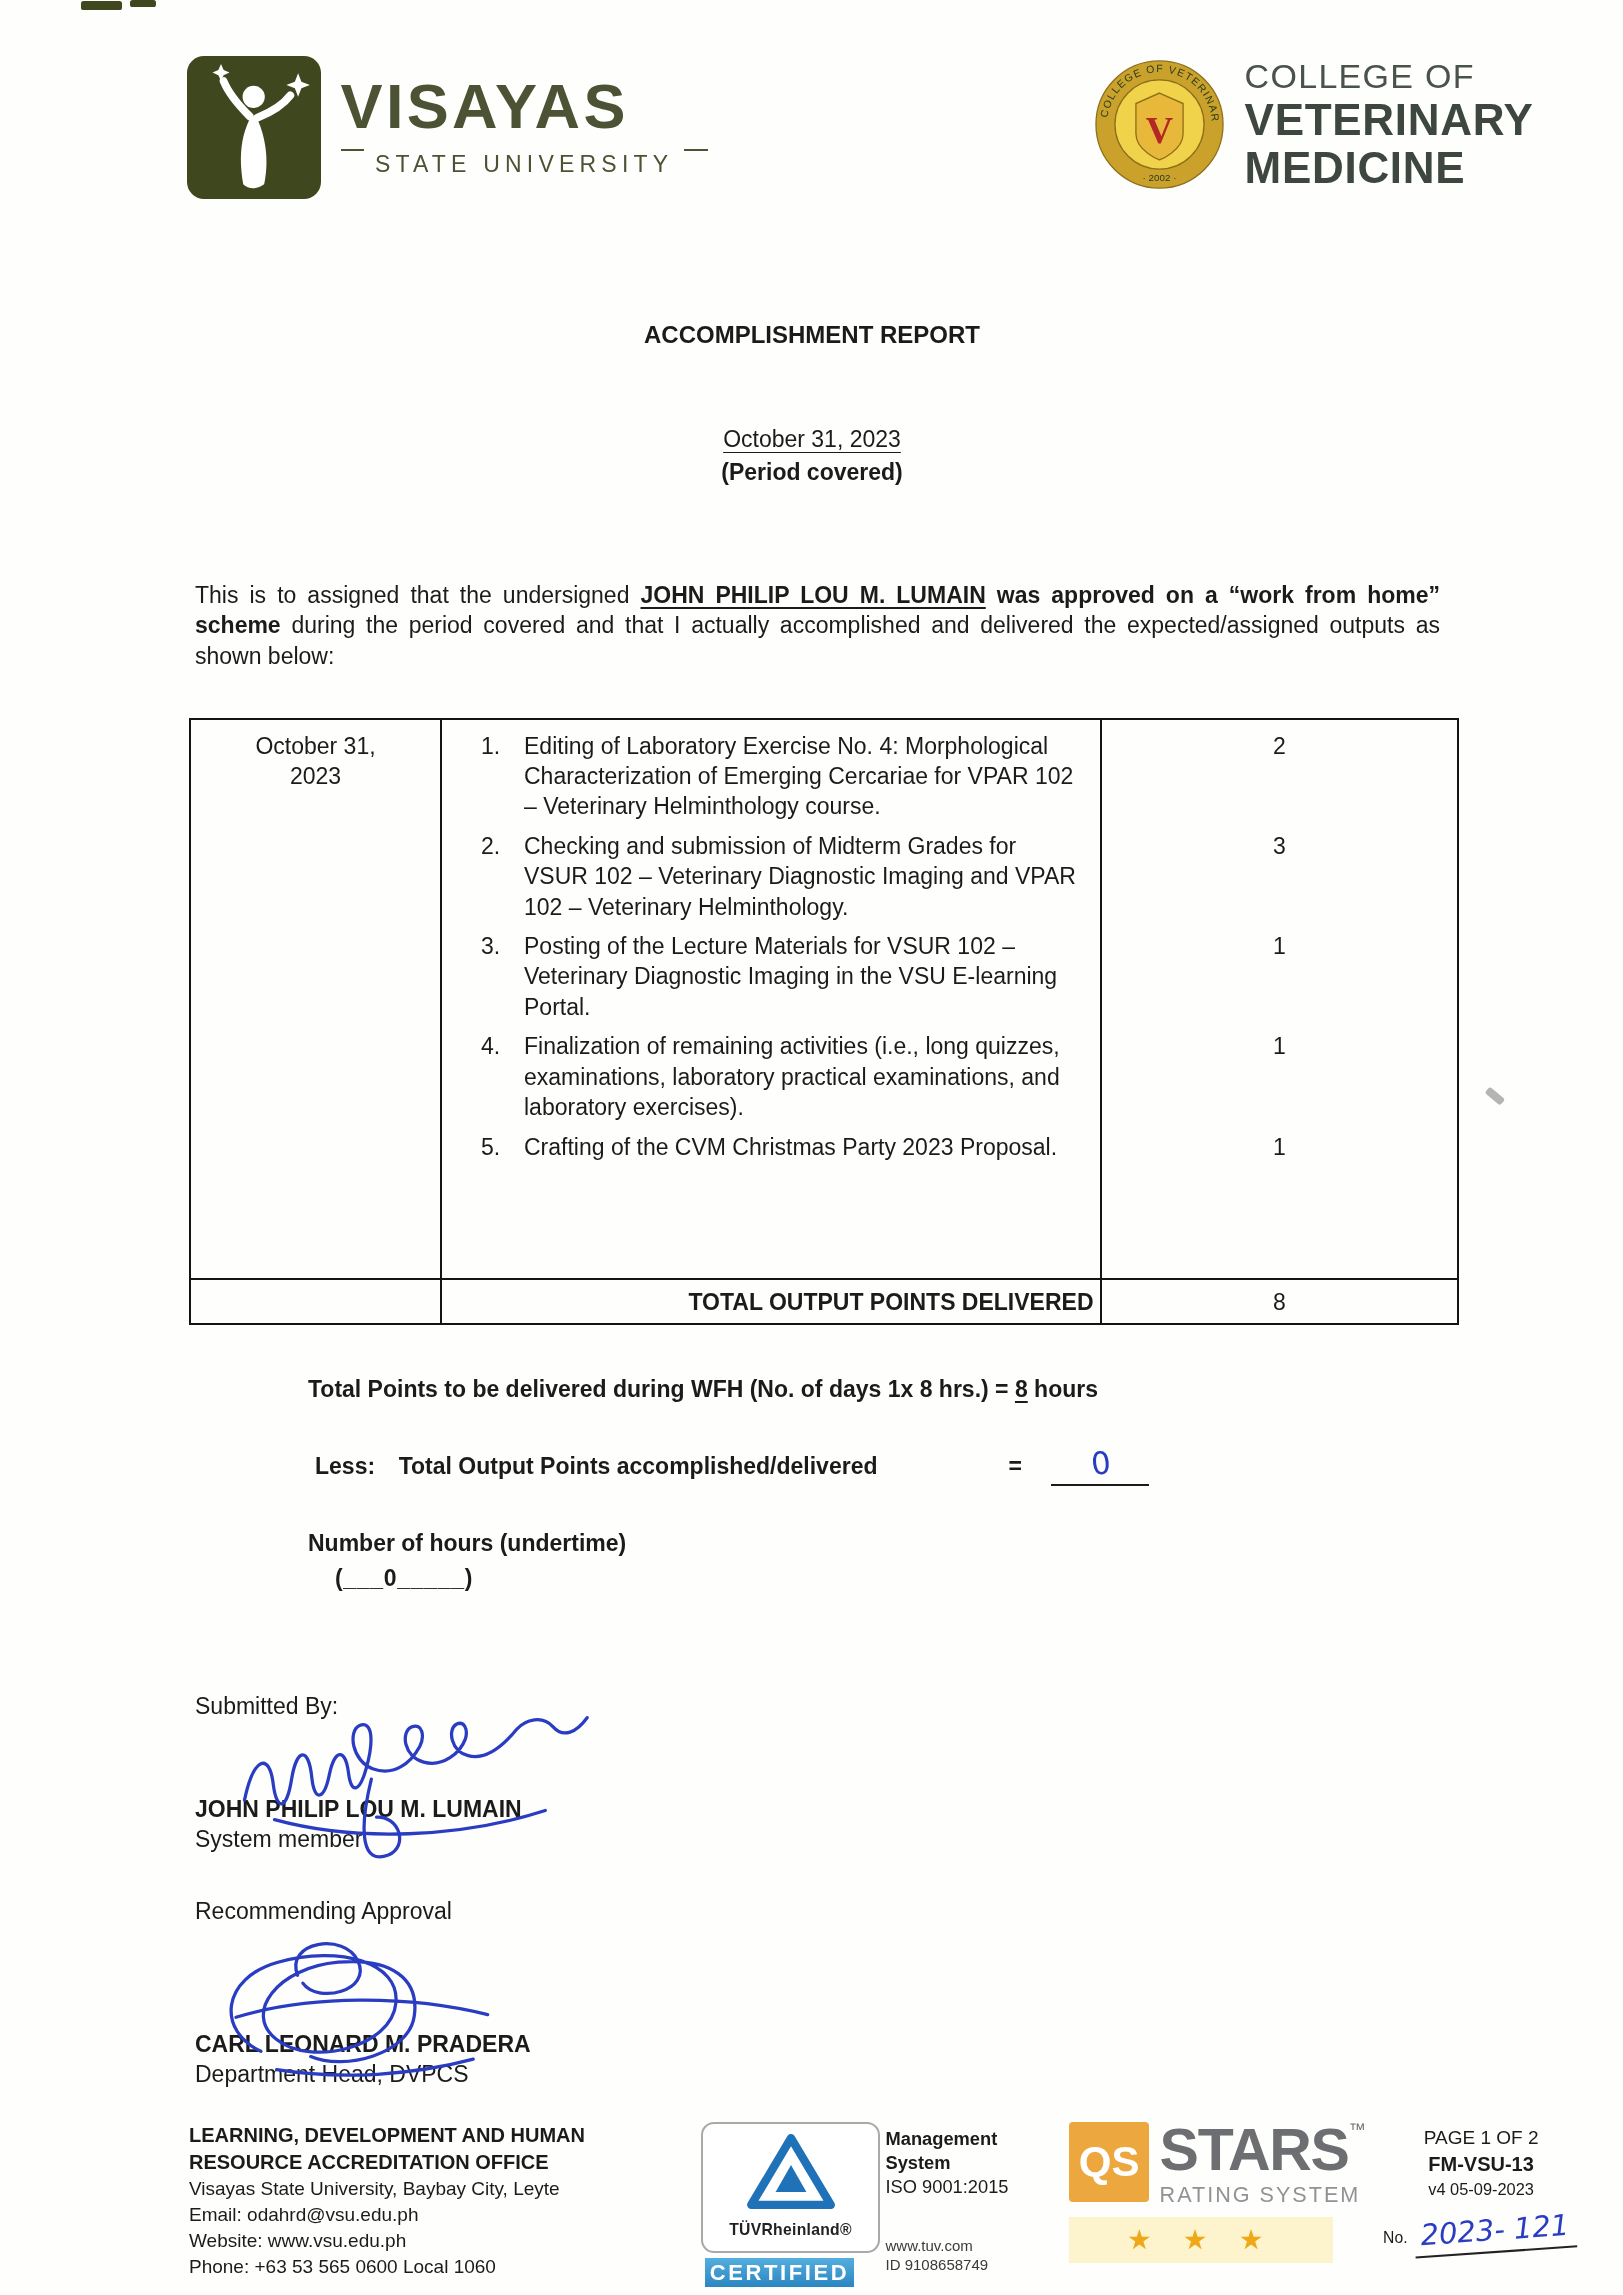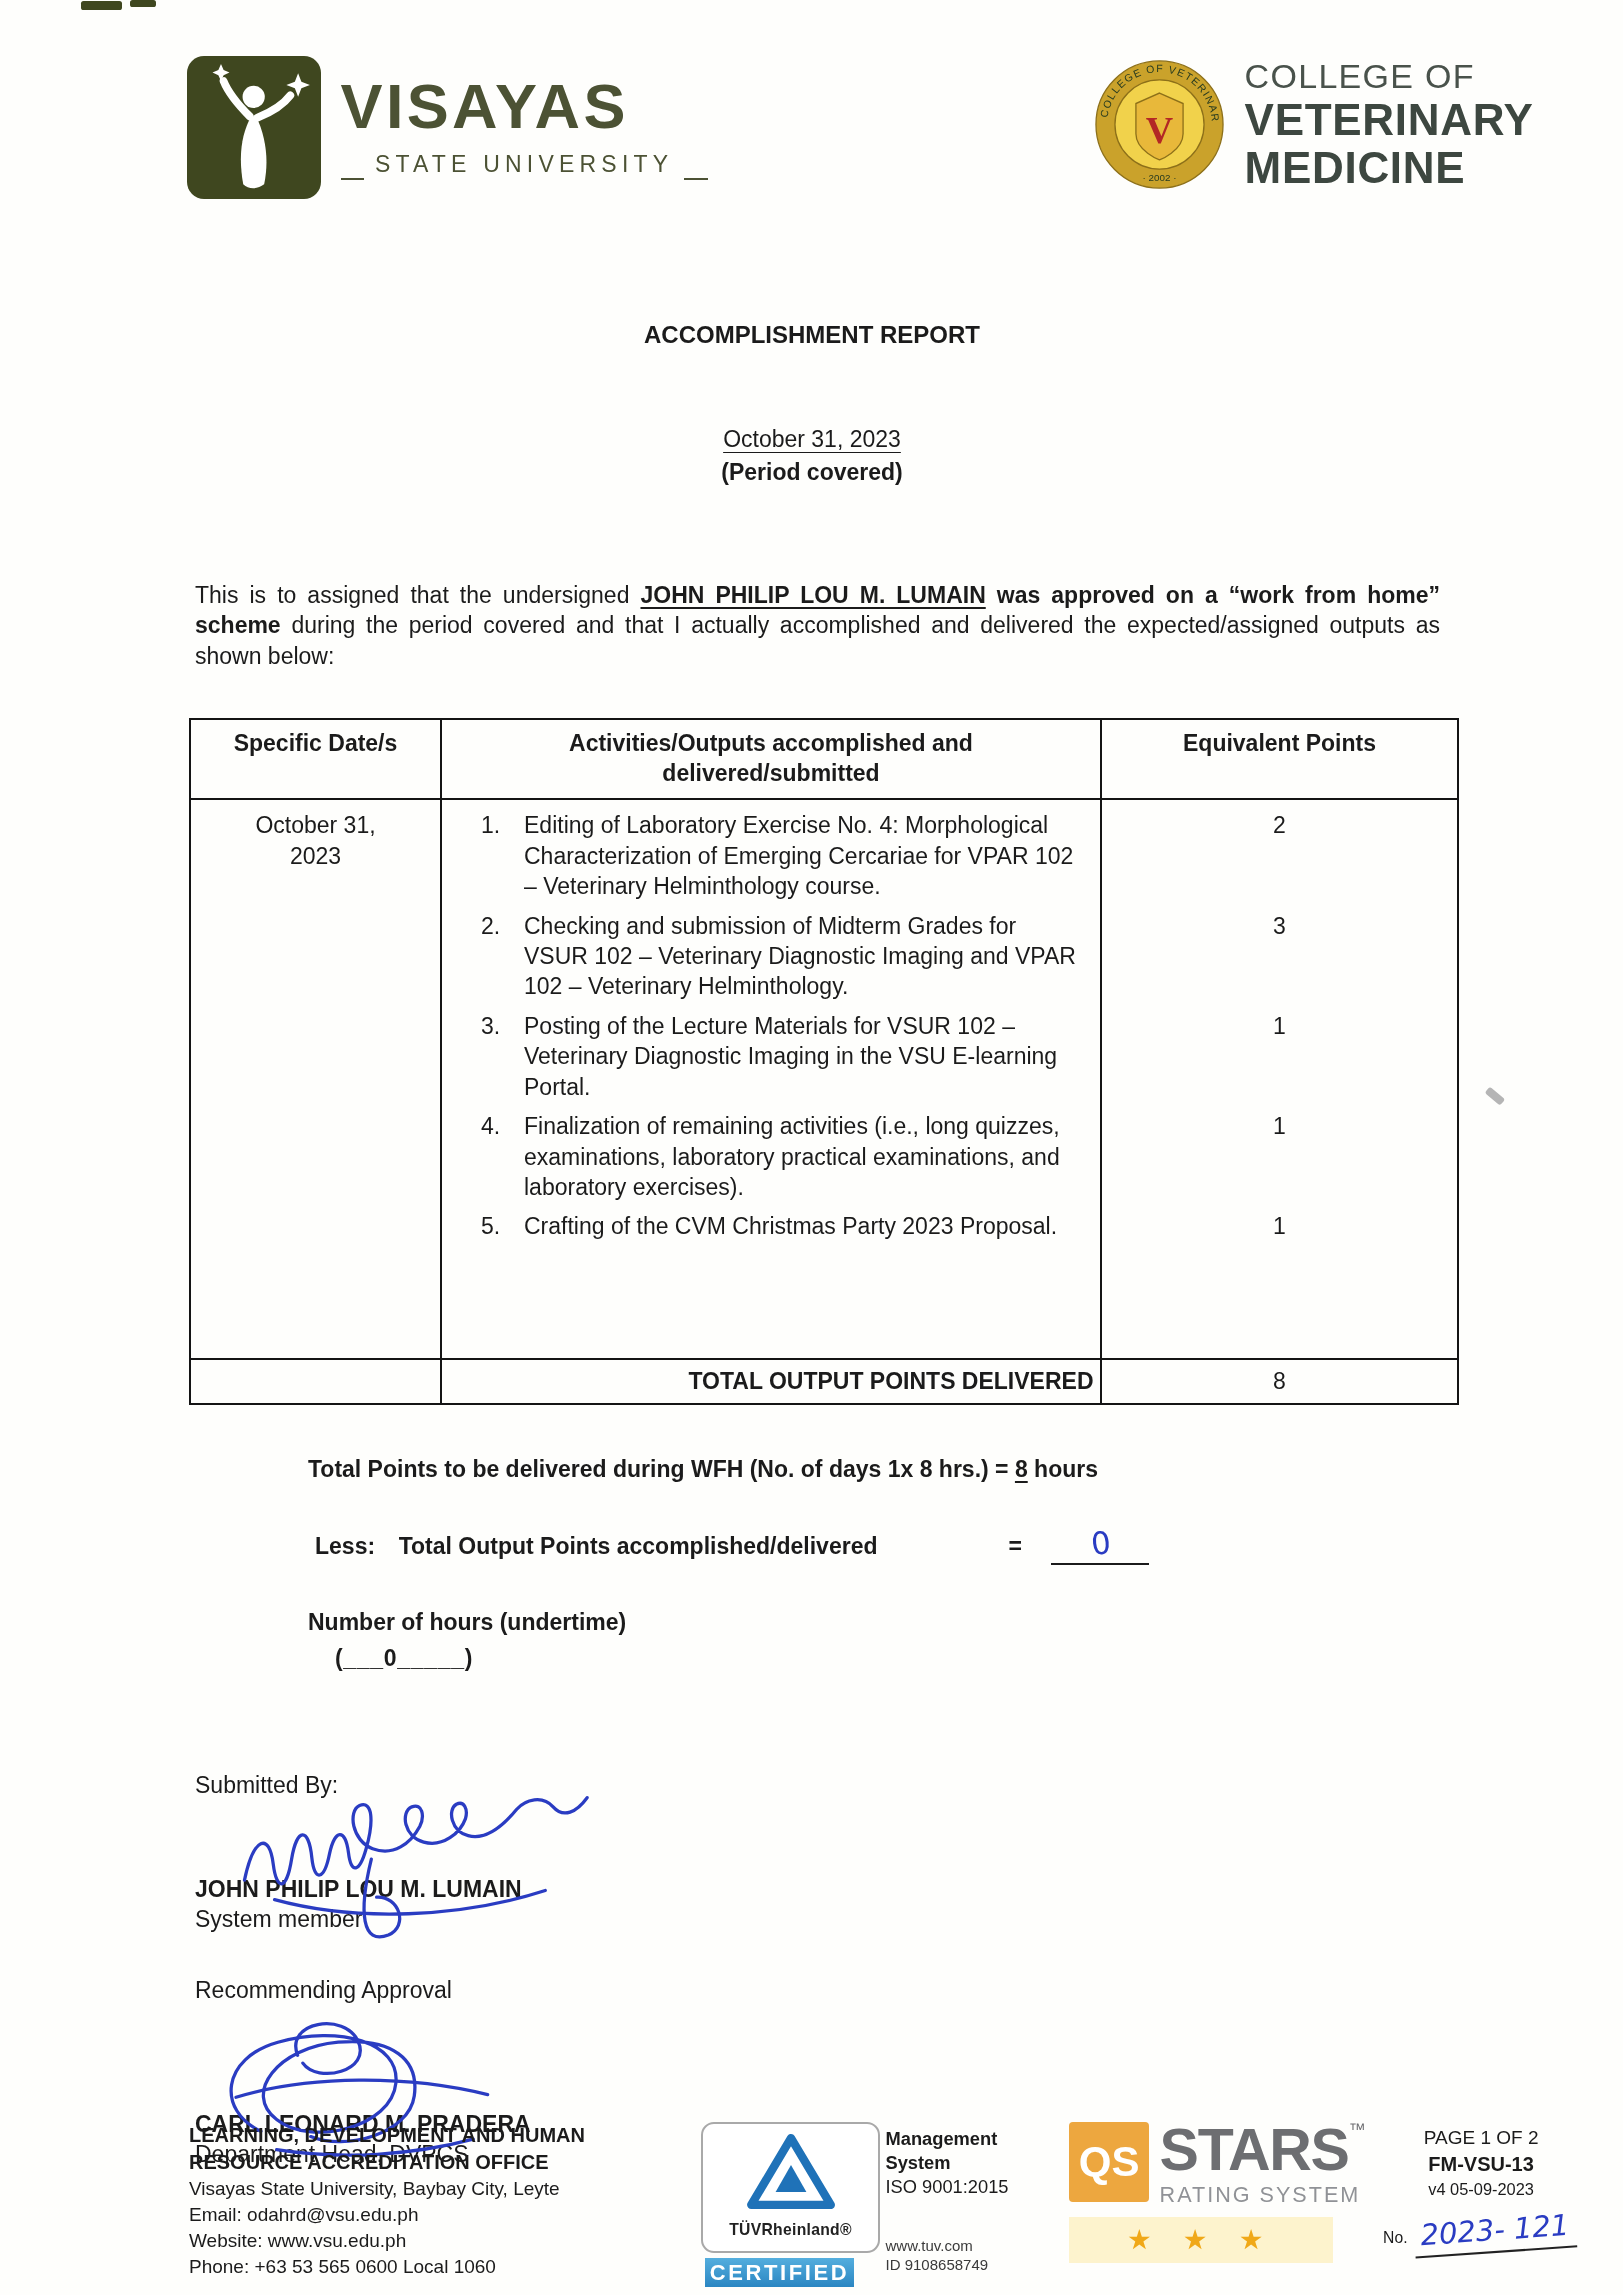--- a/index.html
+++ b/index.html
@@ -12,21 +12,21 @@
   }
   .artifact { position: absolute; background: var(--c-vsu, #3f471f); border-radius: 2.6px; }
   .artifact.gray { background: #b5b5b5; transform: rotate(40deg); }
 
   
   .header { position: relative; margin: 56px 0 0 187px; height: 160px; }
   .vsu-logo { display: flex; align-items: center; }
   .vsu-icon { width: 134px; height: 143px; background: var(--c-vsu, #3f471f); border-radius: 17px; flex: none; }
   .vsu-text { margin-left: 19.6px; width: 367px; }
   .vsu-word { font-size: 63px; font-weight: 600; letter-spacing: 3.3px; color: var(--c-vsu-text, #4c5234); line-height: 1; }
-  .vsu-sub { display: flex; align-items: flex-end; gap: 10.5px; color: var(--c-vsu-text, #4c5234); font-size: 23px; letter-spacing: 5.2px; margin-top: 11px; }
+  .vsu-sub { display: flex; align-items: flex-start; gap: 10.5px; color: var(--c-vsu-text, #4c5234); font-size: 23px; letter-spacing: 5.2px; margin-top: 11px; }
   .vsu-sub .rule { height: 2px; background: var(--c-vsu-text, #4c5234); flex: 1; }
   .cvm-logo { position: absolute; left: 907px; top: 1.3px; display: flex; align-items: center; }
   .cvm-seal { width: 131px; height: 131px; flex: none; }
   .cvm-text { margin-left: 19.6px; }
   .cvm-l1 { font-size: 34px; color: #49524b; letter-spacing: 1.3px; line-height: 1.15; }
   .cvm-l2, .cvm-l3 { font-size: 44px; font-weight: 800; color: var(--c-cvm, #3d4740); letter-spacing: 0.7px; line-height: 1.08; }
 
   
   .doc-title { text-align: center; font-weight: 700; font-size: 24px; margin-top: 103px; }
   .period { text-align: center; margin-top: 73px; }
@@ -166,25 +166,20 @@
   <div class="doc-title">ACCOMPLISHMENT REPORT</div>
 
   <div class="period">
     <div class="period-date">October 31, 2023</div>
     <div class="period-label">(Period covered)</div>
   </div>
 
   <p class="intro"><span>This is to assigned that the undersigned </span><b class="name">JOHN PHILIP LOU M. LUMAIN</b><b> was approved on a “work from home” scheme</b><span> during the period covered and that I actually accomplished and delivered the expected/assigned outputs as shown below:</span></p>
 
   <div class="rtable">
-    <div class="hrow">
-      <div class="hc c1">Specific Date/s</div>
-      <div class="hc c2"><span>Activities/Outputs accomplished and delivered/submitted</span></div>
-      <div class="hc c3">Equivalent Points</div>
-    </div>
     <div class="brow">
       <div class="c1 date-cell"><span>October 31, 2023</span></div>
       <div class="acts">
         <div class="act-item">
           <div class="act-text">
               <span class="act-num">1.</span>
               <span class="act-body">Editing of Laboratory Exercise No. 4: Morphological Characterization of Emerging Cercariae for VPAR 102 – Veterinary Helminthology course.</span>
             </div>
           <div class="act-pt">2</div>
         </div>

